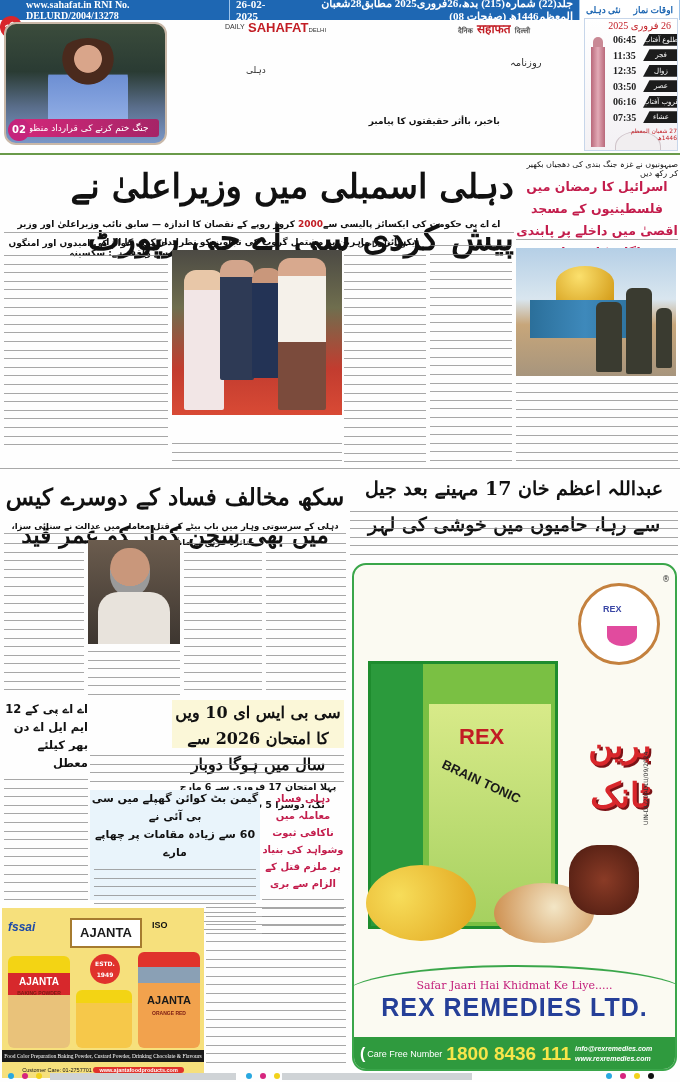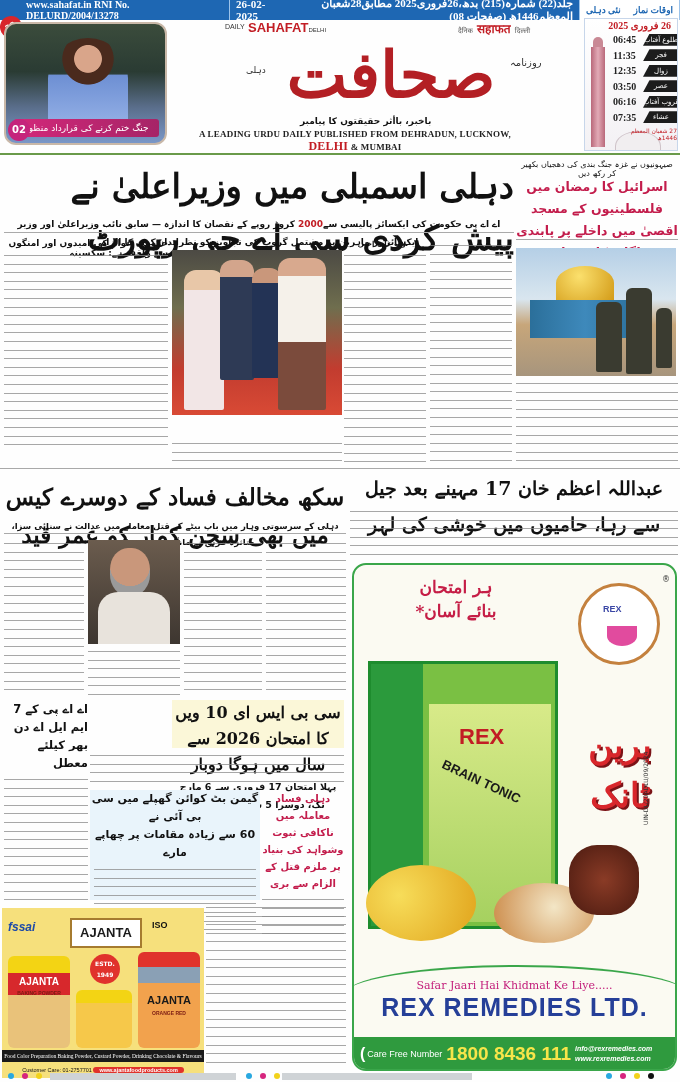--- a/index.html
+++ b/index.html
@@ -16,47 +16,47 @@
 #hdr-photo{left:4px;top:22px;width:163px;height:123px;border:2px solid #c9b8a8;border-radius:12px;overflow:hidden;background:linear-gradient(180deg,#3b4c3c 0%,#2a3b33 40%,#5a6e8b 70%,#7a97c8 100%)}
 #hdr-photo .person{position:absolute;left:42px;top:14px;width:80px;height:95px;border-radius:40px 40px 8px 8px;background:radial-gradient(circle at 50% 22%,#d9a58a 0 16%,#4a2a1d 17% 30%,transparent 31%),linear-gradient(180deg,transparent 38%,#6d8fd3 39%,#9ab5e9 100%)}
 #hdr-photo .cap{position:absolute;left:8px;bottom:6px;right:6px;height:18px;background:linear-gradient(90deg,#d3287a,#a62467);color:#fff;font-size:9px;direction:rtl;text-align:center;line-height:18px;border-radius:3px}
 #hdr-photo .num{position:absolute;left:2px;bottom:2px;width:22px;height:22px;border-radius:50%;background:#c5247c;color:#fff;font-size:10px;font-weight:bold;text-align:center;line-height:22px}
 #badge-22{left:0;top:16px;width:22px;height:22px;border-radius:50%;background:#d8262b;color:#fff;font-size:8px;font-weight:bold;text-align:center;line-height:22px;transform:rotate(-30deg)}
 
 #mast-daily{left:225px;top:23px;font-family:"Liberation Sans",sans-serif;font-size:7px;color:#333}
 #mast-en{left:248px;top:20px;font-family:"Liberation Sans",sans-serif;font-weight:bold;font-size:13px;color:#c21d24}
 #mast-en small{font-size:6px;color:#333;font-weight:normal}
 #mast-hi{left:458px;top:20px;font-size:12px;color:#c21d24;font-weight:bold}
-#mast-hi span{font-size:7px;color:#555;font-weight:normal}
+#mast-hi span{font-size:7px;color:#555;font-weight:bold}
 #mast-ur{left:236px;top:36px;width:310px;height:78px;direction:rtl;text-align:center;font-family:"DejaVu Serif",serif;font-size:64px;font-weight:bold;color:#b31f24;line-height:78px}
 #mast-roz{left:510px;top:57px;font-size:10px;color:#333}
 #mast-dilli{left:246px;top:65px;font-size:9px;color:#333}
-#mast-tag{left:300px;top:116px;width:200px;font-size:9px;font-weight:bold;direction:rtl;text-align:left}
+#mast-tag{left:300px;top:116px;width:200px;font-size:9px;font-weight:bold;direction:rtl;text-align:right}
 #mast-sub{left:190px;top:129px;width:330px;font-family:"Liberation Serif",serif;font-size:9px;font-weight:bold;color:#222;text-align:center;letter-spacing:.2px}
 #mast-sub .delhi{color:#c21d24;font-size:12px}
 
 #prayer{left:584px;top:18px;width:94px;height:133px;background:linear-gradient(180deg,#fff 0%,#f3f1f4 100%);border:1px solid #c7d6ea;overflow:hidden}
-#prayer .date{position:absolute;right:6px;top:1px;font-family:"Liberation Serif",serif;font-weight:bold;font-size:10px;color:#c21d24;direction:rtl}
+#prayer .date{position:absolute;right:6px;top:1px;font-family:"Liberation Serif",serif;font-weight:normal;font-size:10px;color:#c21d24;direction:rtl}
 #prayer .rows{position:absolute;left:28px;top:13px;width:66px}
 #prayer .row{display:flex;height:15.5px;align-items:center;margin-bottom:0}
 #prayer .t{width:30px;font-family:"Liberation Serif",serif;font-weight:bold;font-size:10px;color:#222}
 #prayer .n{flex:1;height:12px;background:#1c1c1c;color:#fff;font-size:7px;direction:rtl;text-align:center;line-height:12px;clip-path:polygon(18% 0,100% 0,100% 100%,0 100%)}
 #prayer .hijri{position:absolute;left:34px;top:108px;font-size:6px;color:#c21d24;direction:rtl}
 #prayer .minaret{position:absolute;left:6px;top:28px;width:14px;height:100px;background:linear-gradient(90deg,#b9687a,#e2aab6,#b9687a)}
 #prayer .minaret:before{content:"";position:absolute;left:2px;top:-10px;width:10px;height:10px;border-radius:50% 50% 0 0;background:#c98995}
 #prayer .dome{position:absolute;left:30px;top:112px;width:46px;height:30px;border-radius:50% 50% 0 0;background:#f1eef0;border:1px solid #cfc3c9}
 
 .hr{height:2px;background:#6a9a4a}
 .rule{background:#a9a9a9}
 
 #main-head{left:4px;top:160px;width:510px;height:52px;direction:rtl;text-align:right;font-family:"DejaVu Serif",serif;font-size:34px;font-weight:bold;line-height:52px;color:#111;letter-spacing:-1px}
 #main-sub{left:4px;top:215px;width:510px;height:18px;direction:rtl;text-align:center;font-size:9px;font-weight:bold;color:#111;line-height:18px;border-bottom:1px solid #aaa}
 #main-sub .n{color:#c21d24}
 
-#aq-kicker{left:516px;top:160px;width:162px;font-size:8px;direction:rtl;text-align:center;color:#111}
+#aq-kicker{left:516px;top:160px;width:162px;font-size:8px;direction:rtl;color:#111}
 #aq-head{left:516px;top:176px;width:162px;font-size:12.5px;font-weight:bold;color:#c31d4c;direction:rtl;text-align:center;line-height:22px}
 #aq-photo{left:516px;top:248px;width:160px;height:128px;overflow:hidden;background:linear-gradient(180deg,#b5cfe6 0%,#d9e6ef 40%,#c7a67a 60%,#a7957d 100%)}
 #aq-photo .dome{position:absolute;left:40px;top:18px;width:58px;height:34px;border-radius:50% 50% 0 0;background:radial-gradient(circle at 40% 30%,#fbe06d,#d39b18)}
 #aq-photo .base{position:absolute;left:14px;top:52px;width:110px;height:38px;background:linear-gradient(90deg,#2b6f9a,#3e89bb,#2b6f9a)}
 #aq-photo .soldier{position:absolute;background:#3a3b30;border-radius:6px 6px 2px 2px}
 
 .lines{background-image:repeating-linear-gradient(180deg,transparent 0 3px,#8a8a8a 3px 4px,transparent 4px 8.6px);opacity:.75}
 .col-title{font-size:9px;font-weight:bold;direction:rtl;text-align:right;color:#111}
 
 #center-photo{left:172px;top:250px;width:170px;height:165px;overflow:hidden;background:linear-gradient(180deg,#4c4a44 0%,#6f6e4e 35%,#c23c2f 72%,#d94a35 100%)}
@@ -143,25 +143,23 @@
 
   <div id="hdr-photo" class="abs">
     <div class="person"></div>
     <div class="cap">جنگ ختم کرنے کی قرارداد منظور</div>
     <div class="num">02</div>
   </div>
 
   <div id="mast-daily" class="abs">DAILY</div>
   <div id="mast-en" class="abs"><span>SAHAFAT</span><small>DELHI</small></div>
   <div id="mast-hi" class="abs"><span>दैनिक</span> <b>सहाफत</b> <span>दिल्ली</span></div>
-  <div id="mast-ur" class="abs">صحافت</div>
   <div id="mast-roz" class="abs">روزنامہ</div>
   <div id="mast-dilli" class="abs">دہلی</div>
   <div id="mast-tag" class="abs">باخبر، باأثر حقیقتوں کا پیامبر</div>
-  <div id="mast-sub" class="abs"><span>A LEADING URDU DAILY PUBLISHED FROM DEHRADUN, LUCKNOW,</span> <span class="delhi">DELHI</span> <span>&amp; MUMBAI</span></div>
 
   <div id="prayer" class="abs">
     <div class="minaret"></div>
     <div class="dome"></div>
     <div class="date">26 فروری 2025</div>
     <div class="rows">
       <div class="row">
           <span class="t">06:45</span>
           <span class="n">طلوع آفتاب</span>
         </div>
@@ -236,21 +234,21 @@
   <div class="abs lines" style="left:184px;top:540px;width:78px;height:156px"></div>
   <div class="abs lines" style="left:266px;top:540px;width:80px;height:156px"></div>
 
   <div id="cbse" class="abs">
     <div id="cbse-h1">سی بی ایس ای 10 ویں کا امتحان 2026 سے سال میں ہوگا دوبار</div>
     <div id="cbse-h2">پہلا امتحان 17 فروری سے 6 مارچ تک، دوسرا 5 سے 20 مئی تک</div>
   </div>
   <div class="abs lines" style="left:90px;top:752px;width:254px;height:34px"></div>
 
   <div id="ia-box" class="abs">
-    <div id="ia-head" style="width:84px">اے اے پی کے 7 ایم ایل اے دن بھر کیلئے معطل</div>
+    <div id="ia-head" style="width:84px">اے اے پی کے 12 ایم ایل اے دن بھر کیلئے معطل</div>
     <div class="lines" style="width:84px;height:150px;margin-top:4px"></div>
   </div>
 
   <div id="gambling" class="abs">
     <div class="h">گیمن بٹ کوائن گھپلے میں سی بی آئی نے</div>
     <div class="h">60 سے زیادہ مقامات پر چھاپے مارے</div>
     <div class="lines" style="margin:4px 4px 0;height:64px"></div>
   </div>
 
   <div id="riot" class="abs">
@@ -269,21 +267,20 @@
     <div class="estd">ESTD. 1949</div>
     <div class="jar2"></div>
     <div class="jar3"></div>
     <div class="lbl" style="left:138px;top:86px;width:58px;font-size:11px;color:#1a1a1a">AJANTA</div>
     <div class="lbl" style="left:138px;top:102px;width:58px;font-size:5px;color:#7a1a12">ORANGE RED</div>
     <div class="strip">Food Color Preparation Baking Powder, Custard Powder, Drinking Chocolate &amp; Flavours</div>
     <div class="care"><span>Customer Care: 01-2757701</span> <b>www.ajantafoodproducts.com</b></div>
   </div>
 
   <div id="rex" class="abs">
-    <div class="tag">ہر امتحان بنائے آسان*</div>
     <div class="emblem">
       <span class="rx">REX</span>
       <span class="bowl"></span>
     </div>
     <div class="reg">®</div>
     <div class="box">
       <div class="front">
         <span class="rexlogo">REX</span>
         <span class="bt">BRAIN TONIC</span>
       </div>

